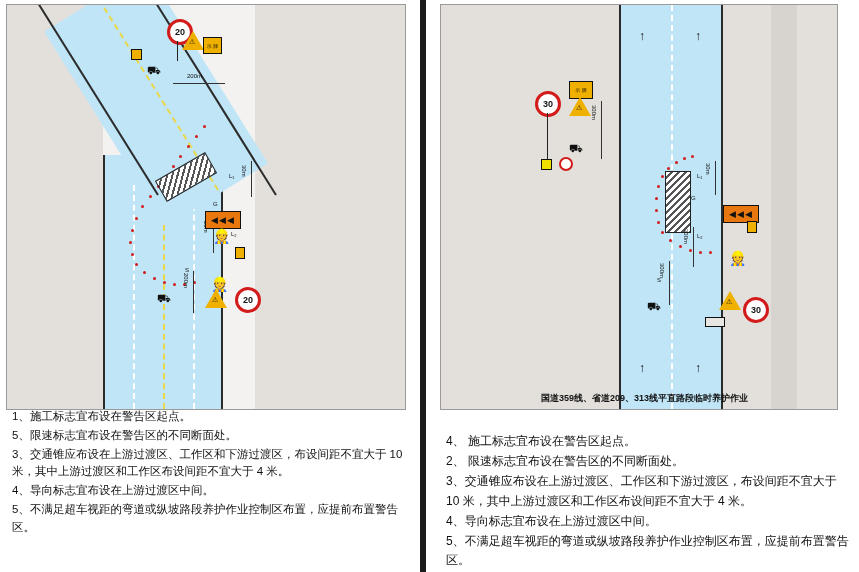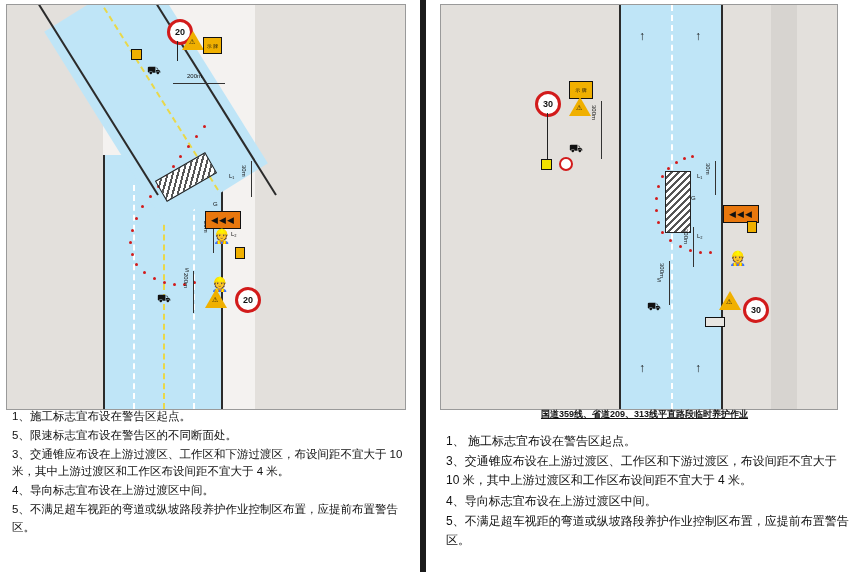--- a/index.html
+++ b/index.html
@@ -245,23 +245,24 @@
       <div class="sign-tri" style="left:278px;top:286px;">
         <i>⚠</i>
       </div>
       <div class="sign-speed" style="left:302px;top:292px;">
         <span>30</span>
       </div>
       <div class="truck" style="left:206px;top:296px;">⛟</div>
       <div class="sign-sq" style="left:264px;top:312px;width:18px;height:8px;background:#e8e6e2;"></div>
     </div>
 
-    <div class="caption" style="left:0;top:408px;font-size:9px;text-decoration:underline;">国道359线、省道209、313线平直路段临时养护作业</div>
+    <div class="caption" style="left:0;top:392px;font-size:9px;">国道359线、省道209、313线平直路段临时养护作业</div>
 
     <div class="notes right" style="left:16px;top:432px;width:404px;">
-      <div>1、 施工标志宜布设在警告区起点。</div>
+      <div>4、 施工标志宜布设在警告区起点。</div>
+      <div>2、 限速标志宜布设在警告区的不同断面处。</div>
       <div>3、交通锥应布设在上游过渡区、工作区和下游过渡区，布设间距不宜大于 10 米，其中上游过渡区和工作区布设间距不宜大于 4 米。</div>
       <div>4、导向标志宜布设在上游过渡区中间。</div>
       <div>5、不满足超车视距的弯道或纵坡路段养护作业控制区布置，应提前布置警告区。</div>
     </div>
   </div>
 
 </div>
 
 </body></html>

